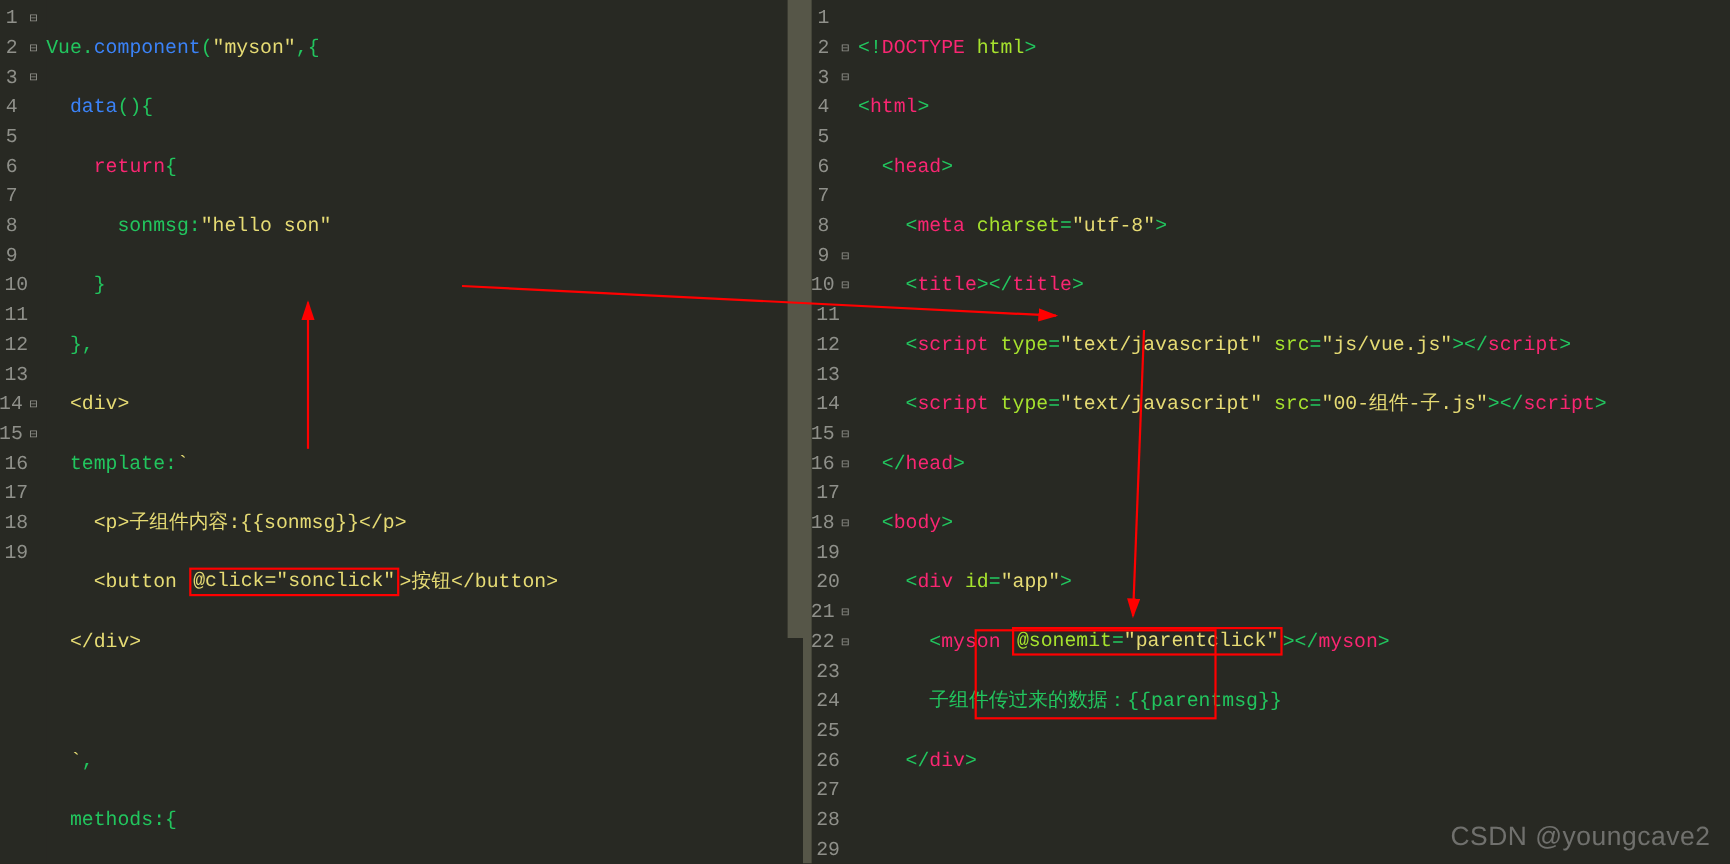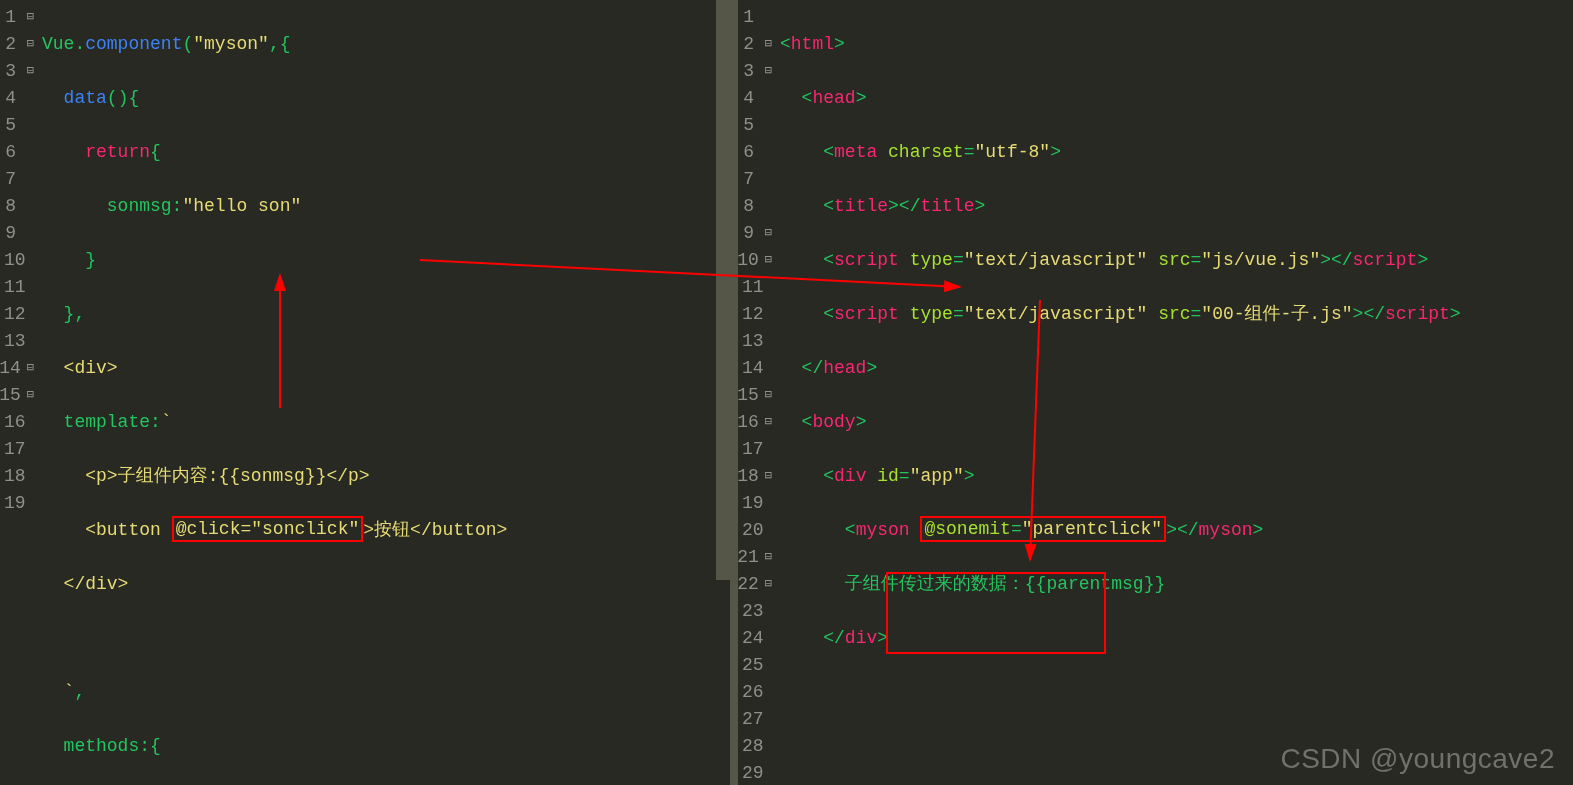--- a/index.html
+++ b/index.html
@@ -16,21 +16,21 @@
   .row { height:27px; }
   .c-plain { color:#22c55e; }
   .c-kw   { color:#F92672; } 
   .c-funcplain { color:#3b82f6; }
   .c-str  { color:#E6DB74; }              
   .c-attr { color:#A6E22E; }
   .boxred { border:2px solid #FF0000; padding:0 2px; display:inline-block; line-height:22px; height:26px; position:relative; top:-1px;}
   
   svg.anno { position:absolute; top:0; left:0; pointer-events:none; }
   .scrollbar { position:absolute; right:0; top:0; width:14px; height:580px; background:#565648; border-radius:0; }
-  .watermark { position:absolute; right:18px; bottom:10px; color:rgba(200,200,200,.45); font-family:Arial,sans-serif; font-size:28px; letter-spacing:.5px;}
+  .watermark { position:absolute; right:18px; bottom:10px; color:rgba(200,200,200,.45); font-family:Arial,sans-serif; font-size:24px; letter-spacing:.5px;}
 </style>
 </head>
 <body>
 
 <div class="workspace">
 
   <div class="pane left">
     <div class="gutter" style="width:42px">
       <div class="ln">1<span class="fold">⊟</span></div>
         <div class="ln">2<span class="fold">⊟</span></div>
@@ -112,20 +112,21 @@
       <div class="ln">22<span class="fold">⊟</span></div>
         <div class="ln">23<span class="fold"></span></div>
         <div class="ln">24<span class="fold"></span></div>
       <div class="ln">25<span class="fold"></span></div>
         <div class="ln">26<span class="fold"></span></div>
         <div class="ln">27<span class="fold"></span></div>
       <div class="ln">28<span class="fold"></span></div>
         <div class="ln">29<span class="fold"></span></div>
     </div>
     <div class="code">
+<div class="row"><span class="c-plain">&lt;!</span><span class="c-kw">DOCTYPE</span><span> </span><span class="c-attr">html</span><span class="c-plain">&gt;</span></div>
 <div class="row"><span class="c-plain">&lt;</span><span class="c-kw">html</span><span class="c-plain">&gt;</span></div>
 <div class="row"><span>  </span><span class="c-plain">&lt;</span><span class="c-kw">head</span><span class="c-plain">&gt;</span></div>
 <div class="row"><span>    </span><span class="c-plain">&lt;</span><span class="c-kw">meta</span><span> </span><span class="c-attr">charset</span><span class="c-plain">=</span><span class="c-str">"utf-8"</span><span class="c-plain">&gt;</span></div>
 <div class="row"><span>    </span><span class="c-plain">&lt;</span><span class="c-kw">title</span><span class="c-plain">&gt;&lt;/</span><span class="c-kw">title</span><span class="c-plain">&gt;</span></div>
 <div class="row"><span>    </span><span class="c-plain">&lt;</span><span class="c-kw">script</span><span> </span><span class="c-attr">type</span><span class="c-plain">=</span><span class="c-str">"text/javascript"</span><span> </span><span class="c-attr">src</span><span class="c-plain">=</span><span class="c-str">"js/vue.js"</span><span class="c-plain">&gt;&lt;/</span><span class="c-kw">script</span><span class="c-plain">&gt;</span></div>
 <div class="row"><span>    </span><span class="c-plain">&lt;</span><span class="c-kw">script</span><span> </span><span class="c-attr">type</span><span class="c-plain">=</span><span class="c-str">"text/javascript"</span><span> </span><span class="c-attr">src</span><span class="c-plain">=</span><span class="c-str">"00-组件-子.js"</span><span class="c-plain">&gt;&lt;/</span><span class="c-kw">script</span><span class="c-plain">&gt;</span></div>
 <div class="row"><span>  </span><span class="c-plain">&lt;/</span><span class="c-kw">head</span><span class="c-plain">&gt;</span></div>
 <div class="row"><span>  </span><span class="c-plain">&lt;</span><span class="c-kw">body</span><span class="c-plain">&gt;</span></div>
 <div class="row"><span>    </span><span class="c-plain">&lt;</span><span class="c-kw">div</span><span> </span><span class="c-attr">id</span><span class="c-plain">=</span><span class="c-str">"app"</span><span class="c-plain">&gt;</span></div>
 <div class="row"><span>      </span><span class="c-plain">&lt;</span><span class="c-kw">myson</span><span> </span><span class="boxred"><span class="c-attr">@sonemit</span><span class="c-plain">=</span><span class="c-str">"parentclick"</span></span><span class="c-plain">&gt;&lt;/</span><span class="c-kw">myson</span><span class="c-plain">&gt;</span></div>

